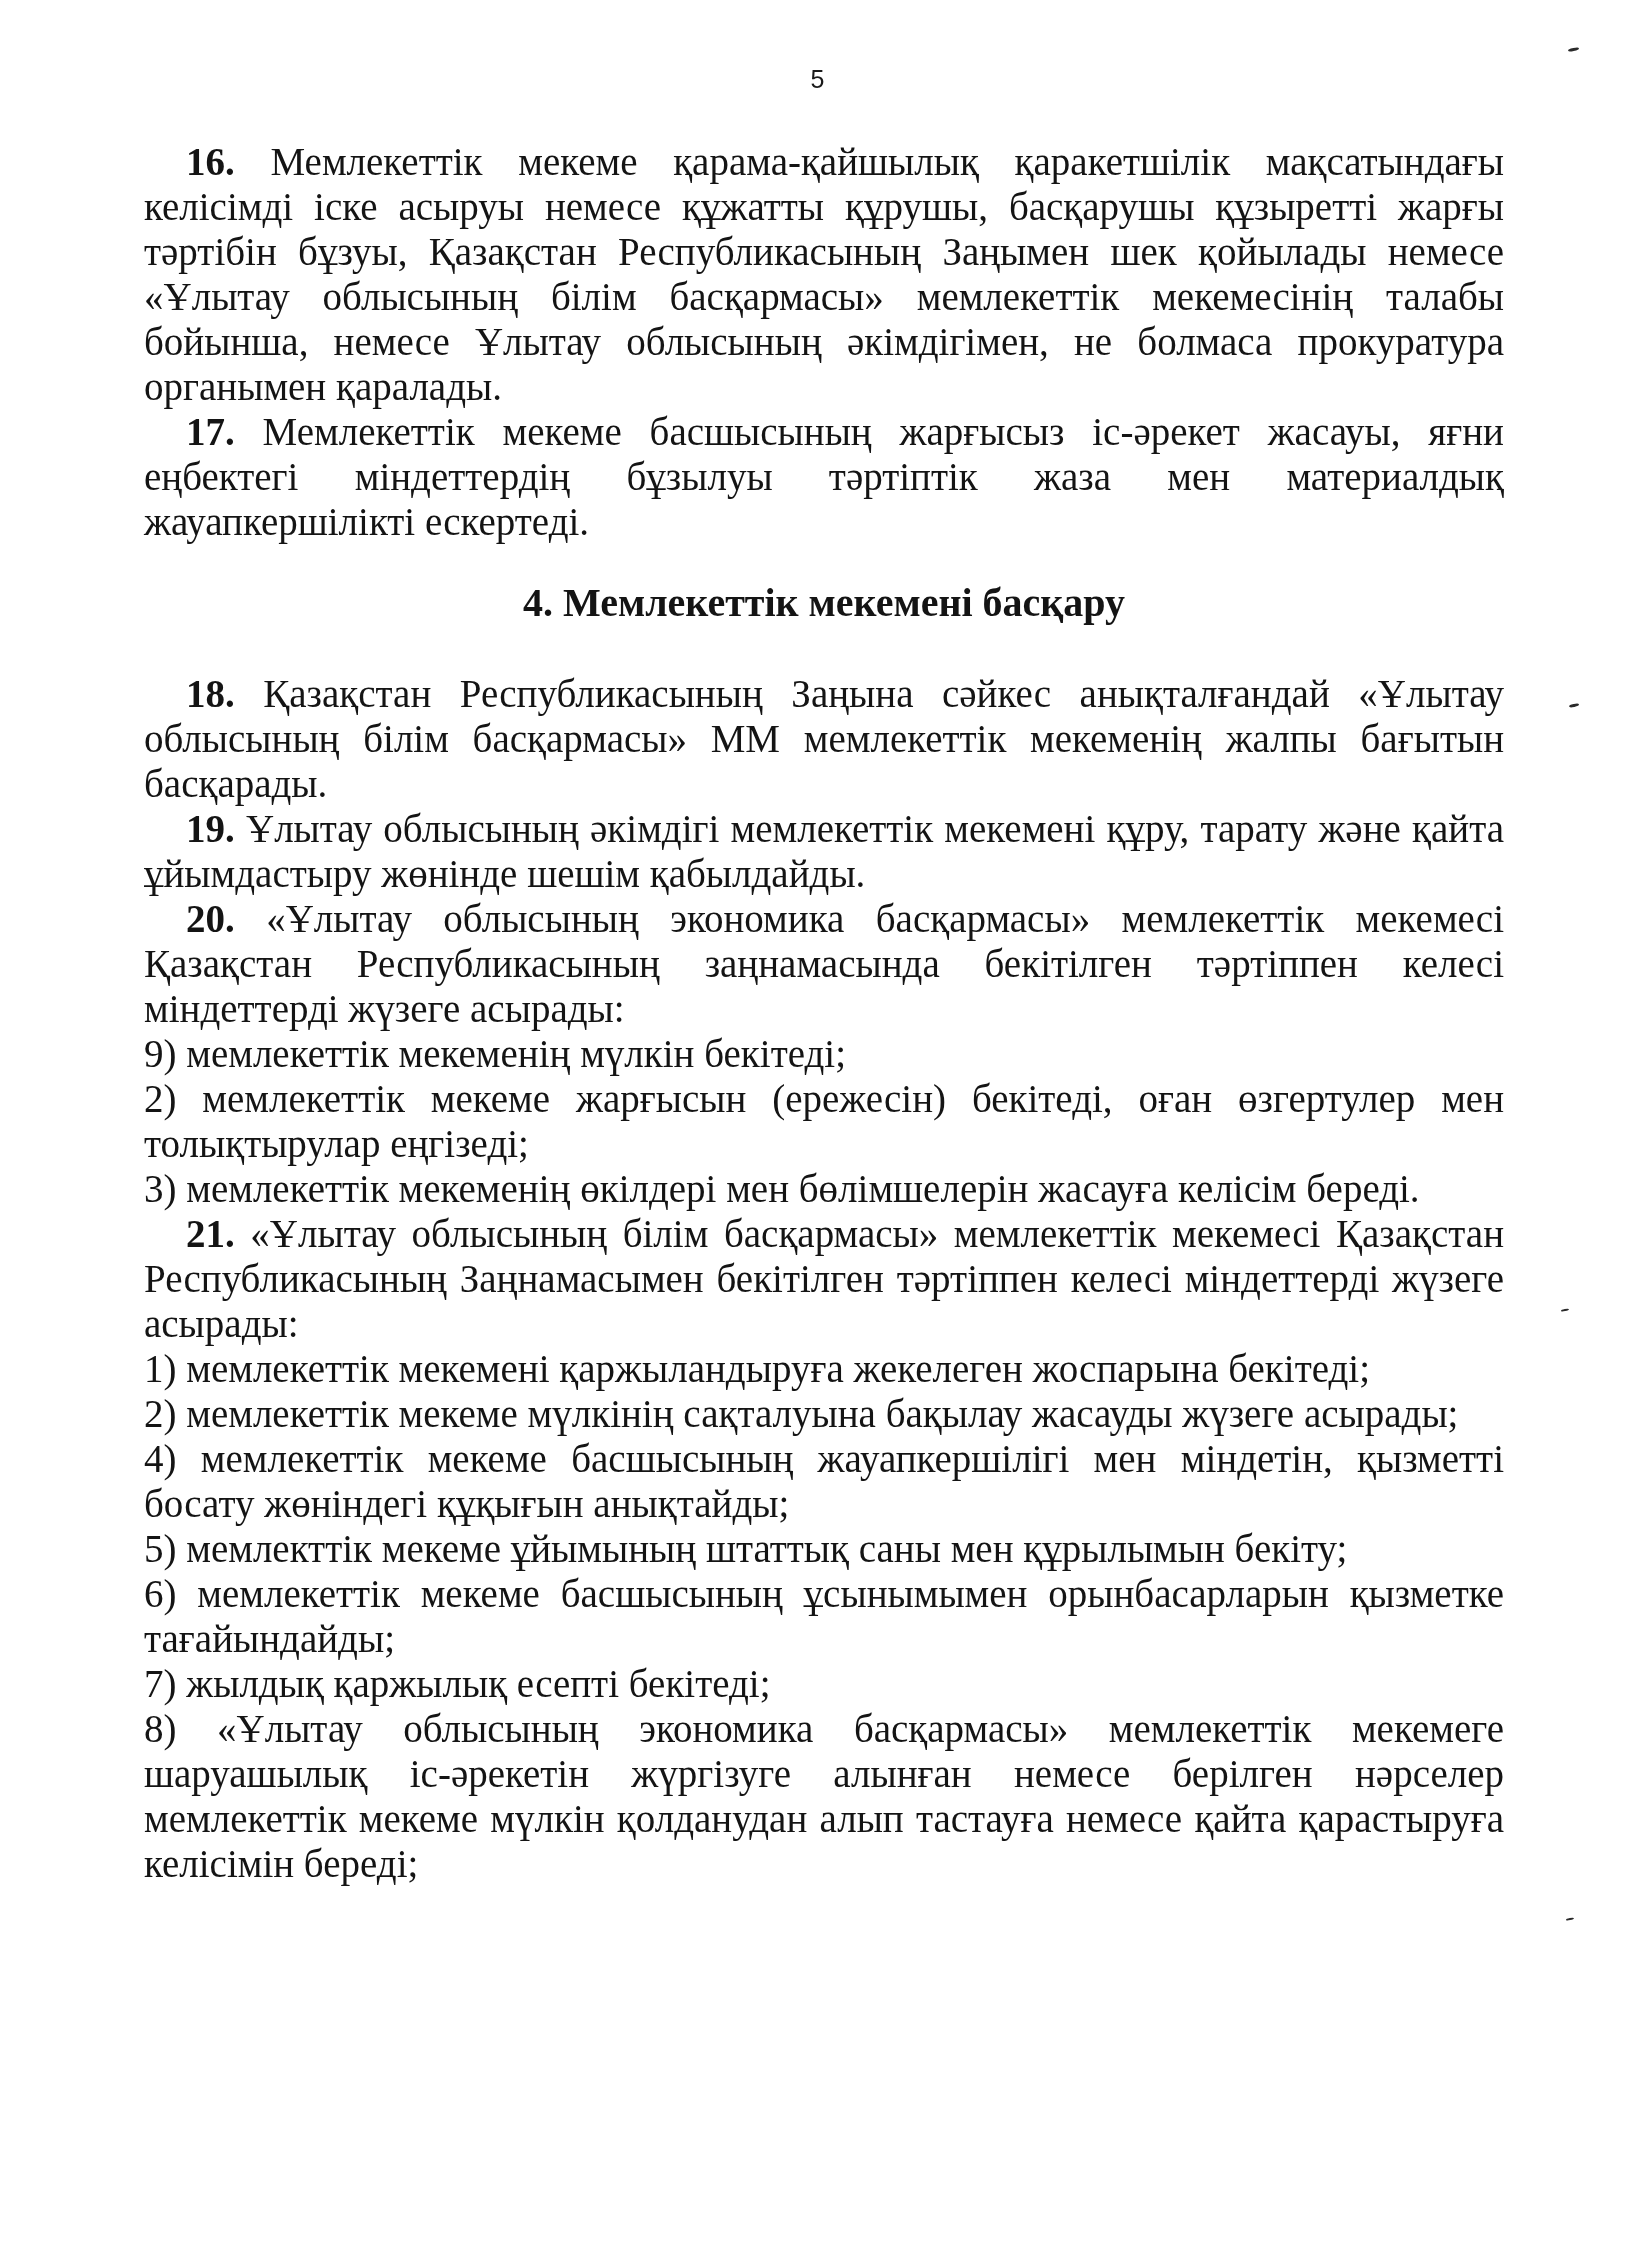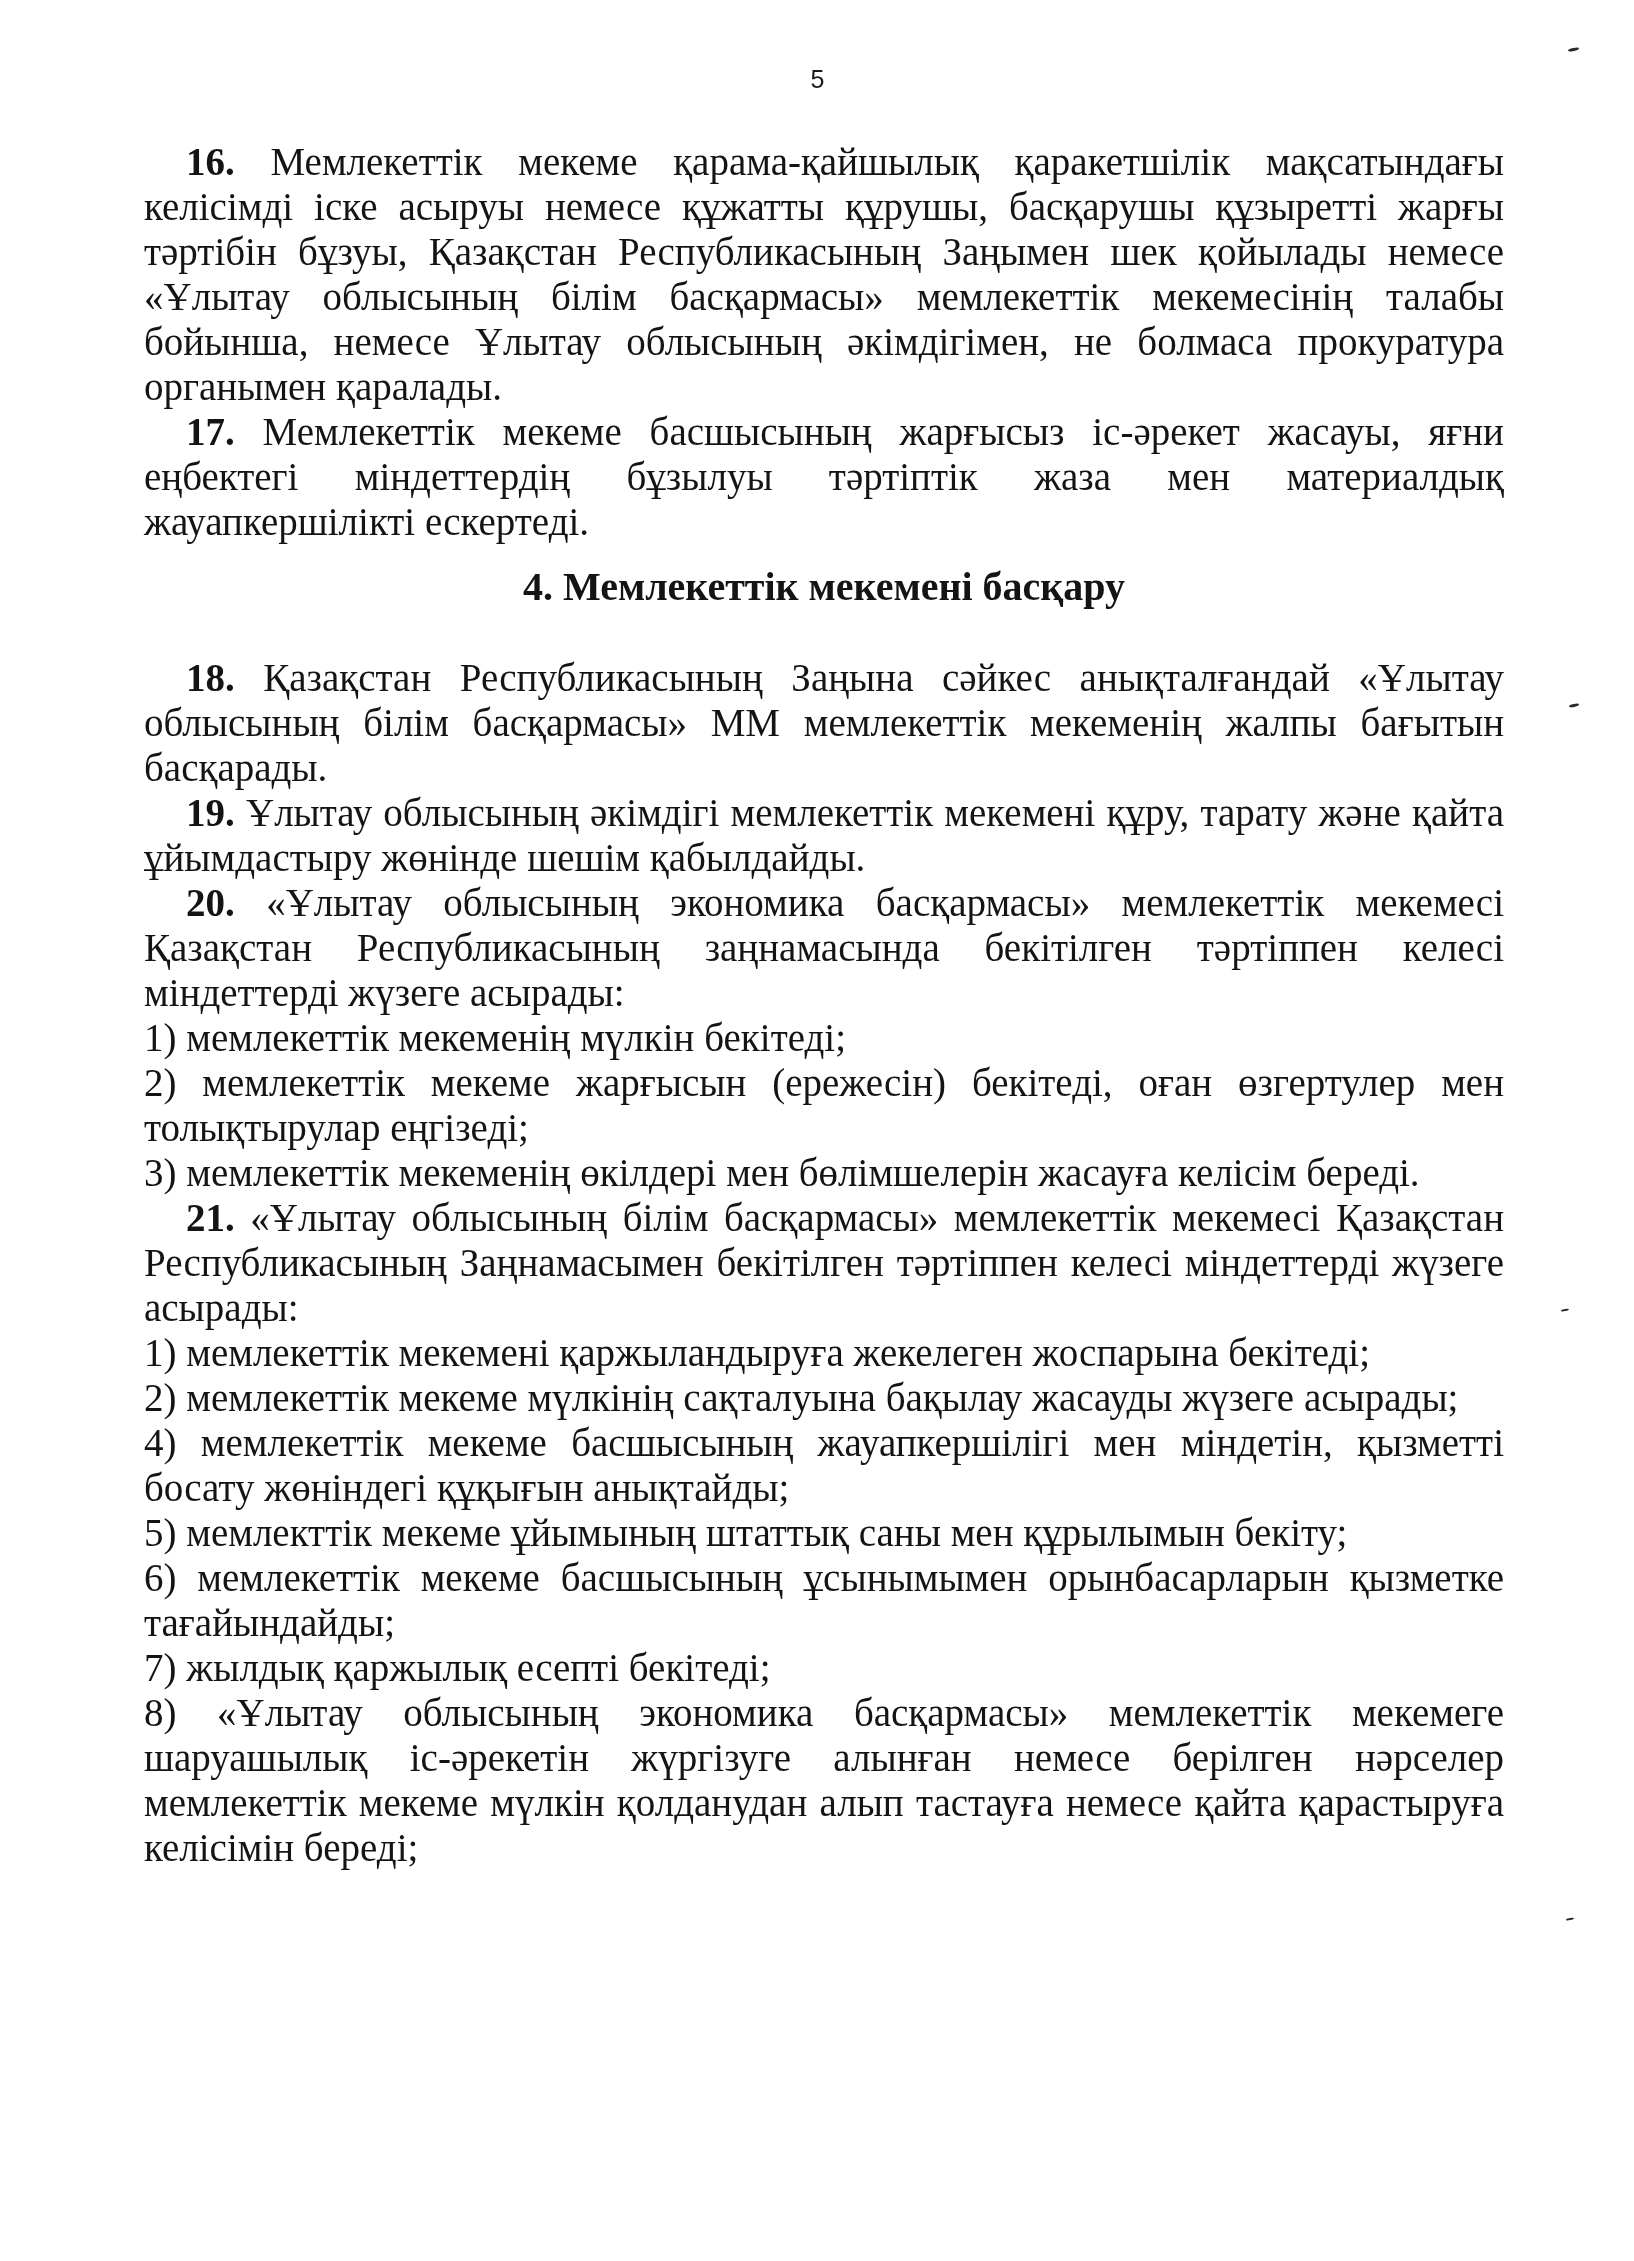--- a/index.html
+++ b/index.html
@@ -37,21 +37,21 @@
   .para {
     margin: 0;
     text-align: justify;
     text-align-last: left;
   }
   .num {
     font-weight: bold;
     margin-left: 42px;
   }
   .heading {
-    margin: 20px 0 45px 0;
+    margin: 36px 0 45px 0;
     text-align: center;
     font-weight: bold;
     font-size: 40px;
     line-height: 46px;
     letter-spacing: 0;
   }
   .list-item {
     margin: 0;
     text-align: justify;
     text-align-last: left;
@@ -95,21 +95,21 @@
   <p class="para">
     <span class="num">19.</span>
     <span>Ұлытау облысының әкімдігі мемлекеттік мекемені құру, тарату және қайта ұйымдастыру жөнінде шешім қабылдайды.</span>
   </p>
 
   <p class="para">
     <span class="num">20.</span>
     <span>«Ұлытау облысының экономика басқармасы» мемлекеттік мекемесі Қазақстан Республикасының заңнамасында бекітілген тәртіппен келесі міндеттерді жүзеге асырады:</span>
   </p>
   <div>
-    <p class="list-item">1) мемлекеттік мекеменің мүлкін бекітеді;</p>
+    <p class="list-item">9) мемлекеттік мекеменің мүлкін бекітеді;</p>
     <p class="list-item">2) мемлекеттік мекеме жарғысын (ережесін) бекітеді, оған өзгертулер мен толықтырулар еңгізеді;</p>
     <p class="list-item">3) мемлекеттік мекеменің өкілдері мен бөлімшелерін жасауға келісім береді.</p>
   </div>
 
   <p class="para">
     <span class="num">21.</span>
     <span>«Ұлытау облысының білім басқармасы» мемлекеттік мекемесі Қазақстан Республикасының Заңнамасымен бекітілген тәртіппен келесі міндеттерді жүзеге асырады:</span>
   </p>
   <div>
     <p class="list-item">1) мемлекеттік мекемені қаржыландыруға жекелеген жоспарына бекітеді;</p>

